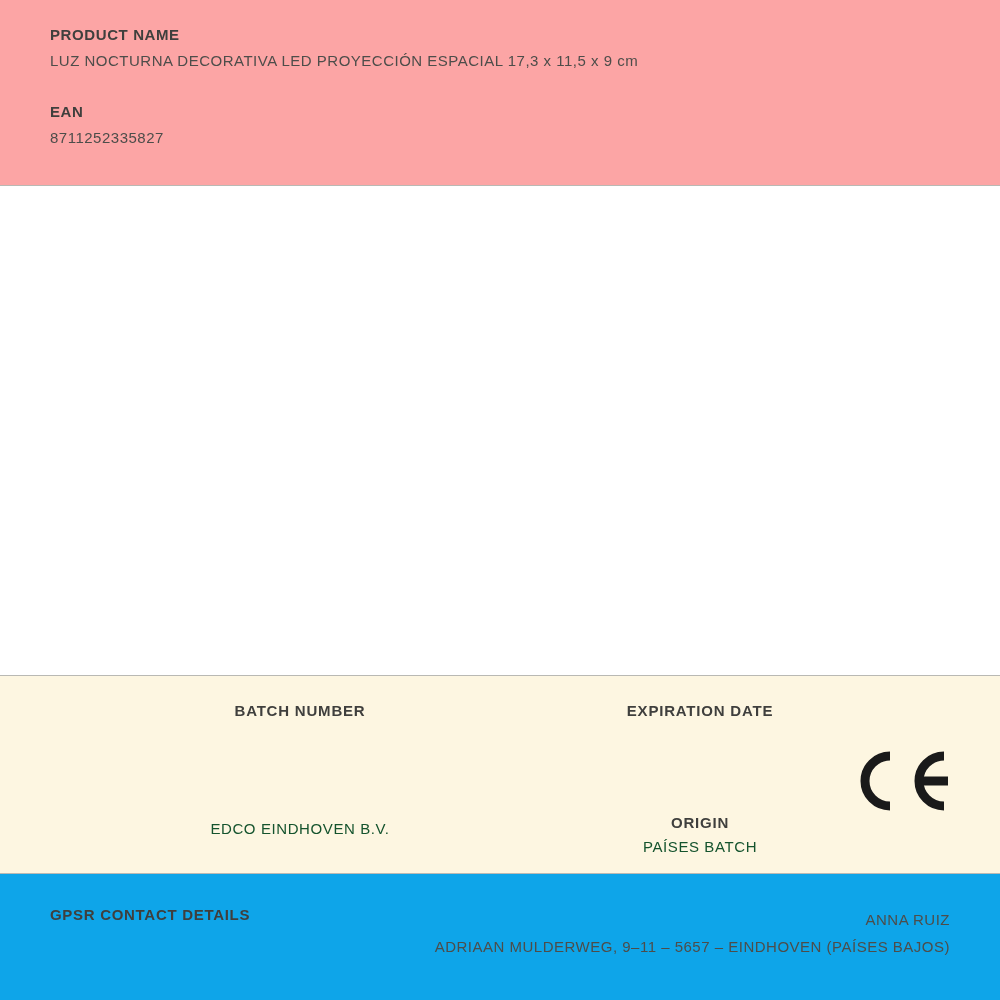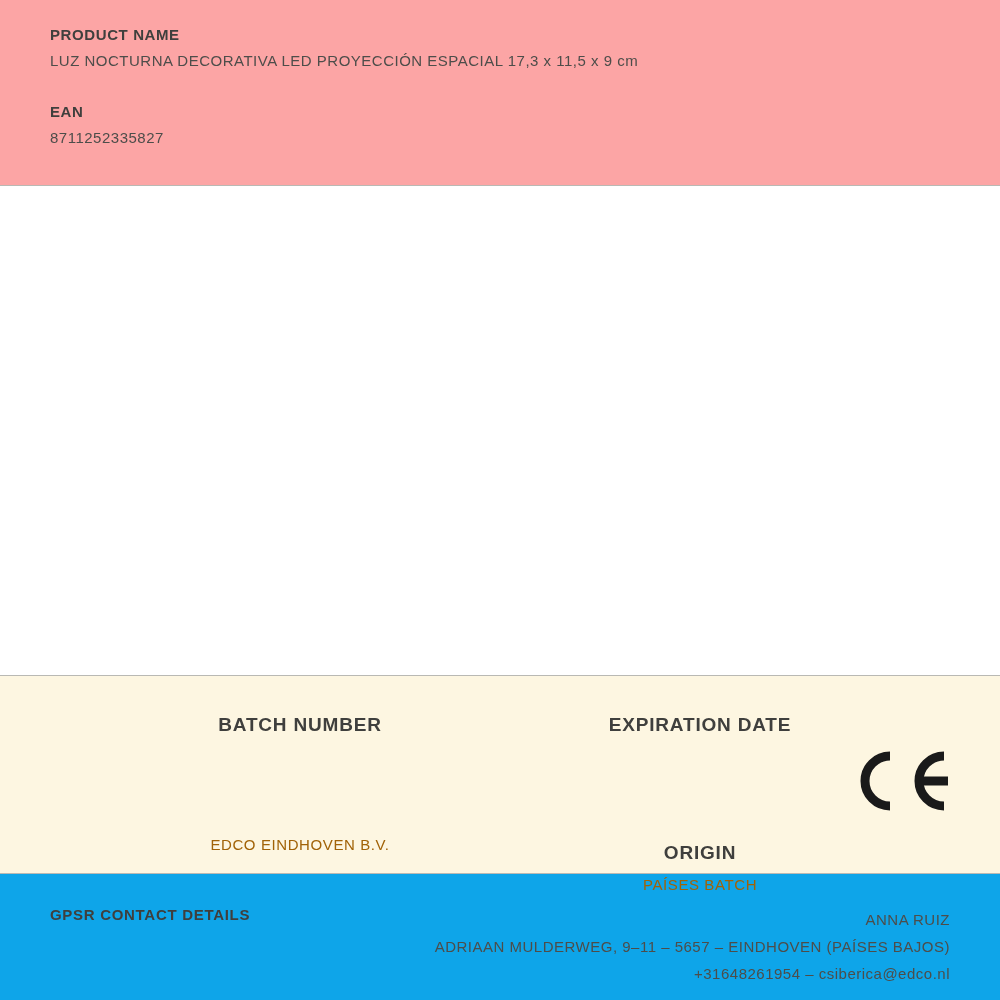--- a/index.html
+++ b/index.html
@@ -69,33 +69,33 @@
     display: flex;
     width: 100%;
   }
   .info-cell {
     width: 400px;
     text-align: center;
     box-sizing: border-box;
   }
   .info-cell.first { margin-left: 100px; }
   .cell-label {
-    font-size: 19px;
+    font-size: 15px;
     font-weight: bold;
     letter-spacing: 0.8px;
     color: #3f3f3d;
     text-transform: uppercase;
-    margin: 12px;
+    margin: 0;
     min-height: 18px;
   }
   .cell-value {
     font-size: 15px;
     letter-spacing: 0.6px;
-    color: #a16207;
-    margin: 6px 0 0 0;
+    color: #14532d;
+    margin: 6px 0 6px 0;
     min-height: 18px;
   }
   .info-row.second { margin-top: 64px; }
 
   .ce-mark {
     position: absolute;
     right: 52px;
     top: 74px;
     width: 92px;
     height: 62px;
@@ -178,17 +178,16 @@
         <rect x="63" y="26.5" width="29" height="9" fill="#1a1a1a"></rect>
       </svg>
     </div>
   </div>
 
   <div class="footer">
     <div class="footer-label">GPSR CONTACT DETAILS</div>
     <div class="footer-right">
       <div>ANNA RUIZ</div>
       <div>ADRIAAN MULDERWEG, 9–11 – 5657 – EINDHOVEN (PAÍSES BAJOS)</div>
-      <div>+31648261954 – csiberica@edco.nl</div>
     </div>
   </div>
 
 </div>
 
 </body></html>

